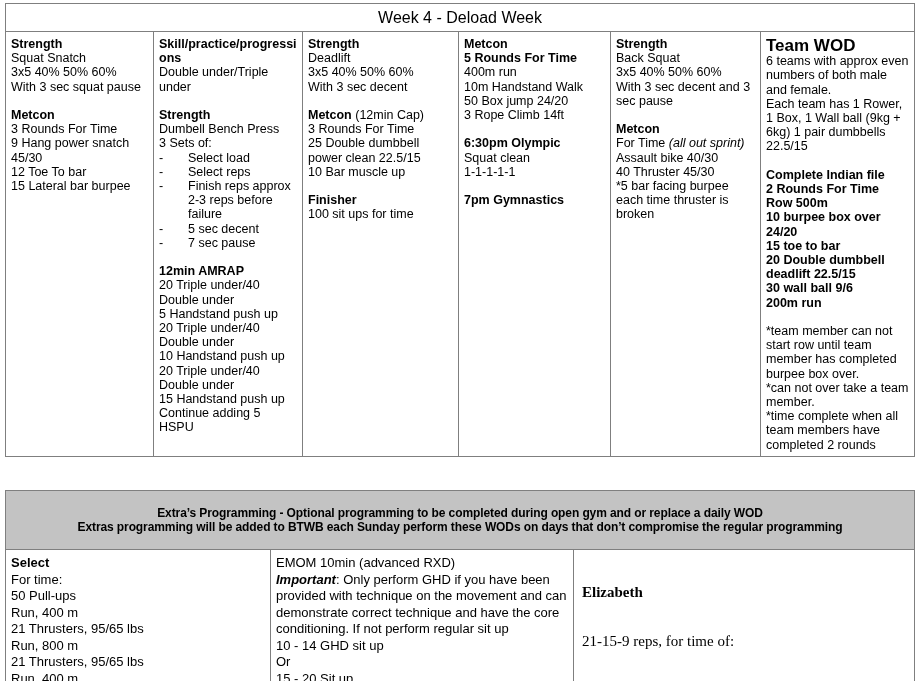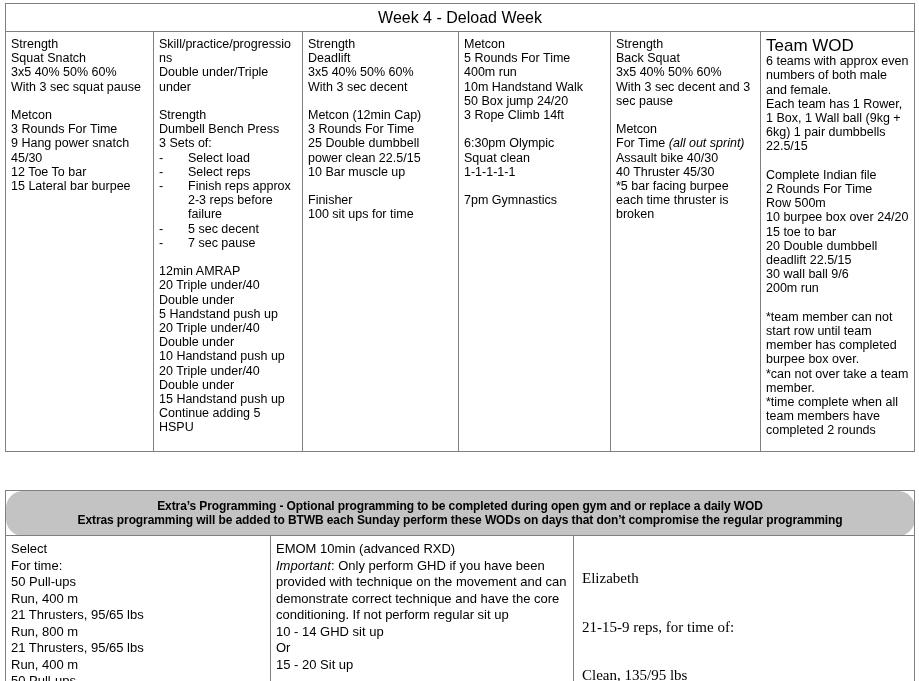--- a/index.html
+++ b/index.html
@@ -28,33 +28,33 @@
     padding:2px 5px;vertical-align:middle;
   }
   .day-content-row td{height:410px;}
 
   .cell{
     vertical-align:top;padding:5px 5px 4px 5px;
     font-size:12.5px;line-height:14.2px;
     word-wrap:break-word;
   }
   .line{min-height:14.2px;}
-  .b{font-weight:normal;}
+  .b{font-weight:bold;}
   .i{font-style:italic;}
   .big{font-size:17px;line-height:17px;}
 
   .dash{display:flex;}
   .dash .dash-mark{flex:0 0 13px;}
   .dash .dash-text{flex:1 1 auto;margin-left:16px;}
 
   .extras-header{
     height:36px;background:var(--band);
     text-align:center;vertical-align:middle;
     font-size:12px;font-weight:bold;line-height:14px;
-    letter-spacing:-0.1px;padding:4px 10px;border-radius:17px;
+    letter-spacing:-0.1px;padding:11px 10px;
   }
   .extras-content-row td{height:144px;}
   .extra-daniel,.extra-emom{font-size:13px;line-height:16.5px;}
   .extra-daniel .line,.extra-emom .line{min-height:16.5px;}
   .extra-elizabeth{
     font-family:"Liberation Serif",serif;
     font-size:15px;line-height:21.5px;padding-left:8px;
   }
   .extra-elizabeth .line{min-height:21.5px;margin-top:27px;}
 </style>

